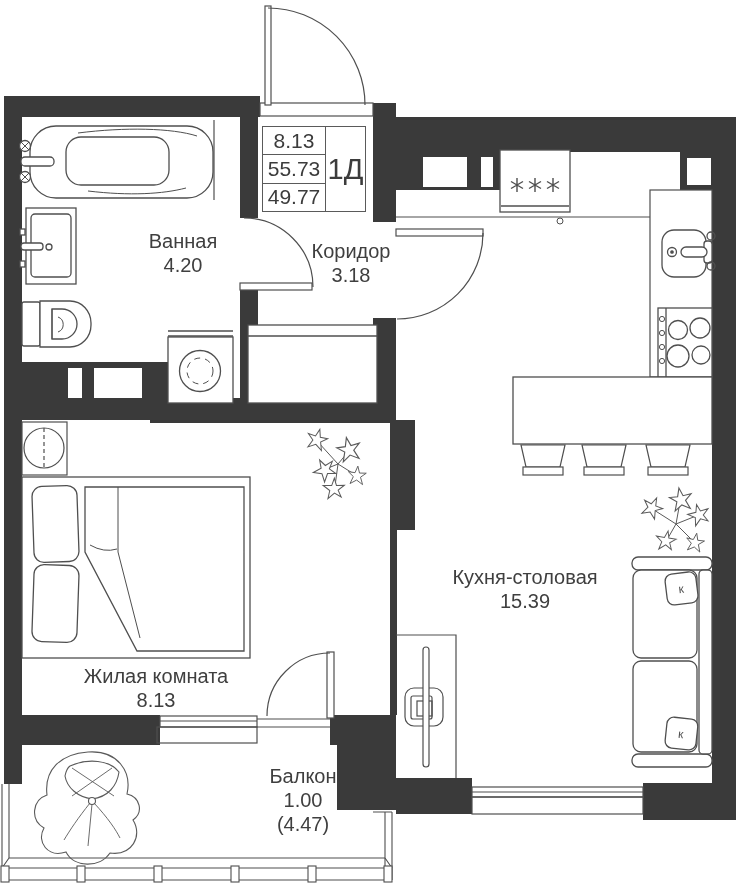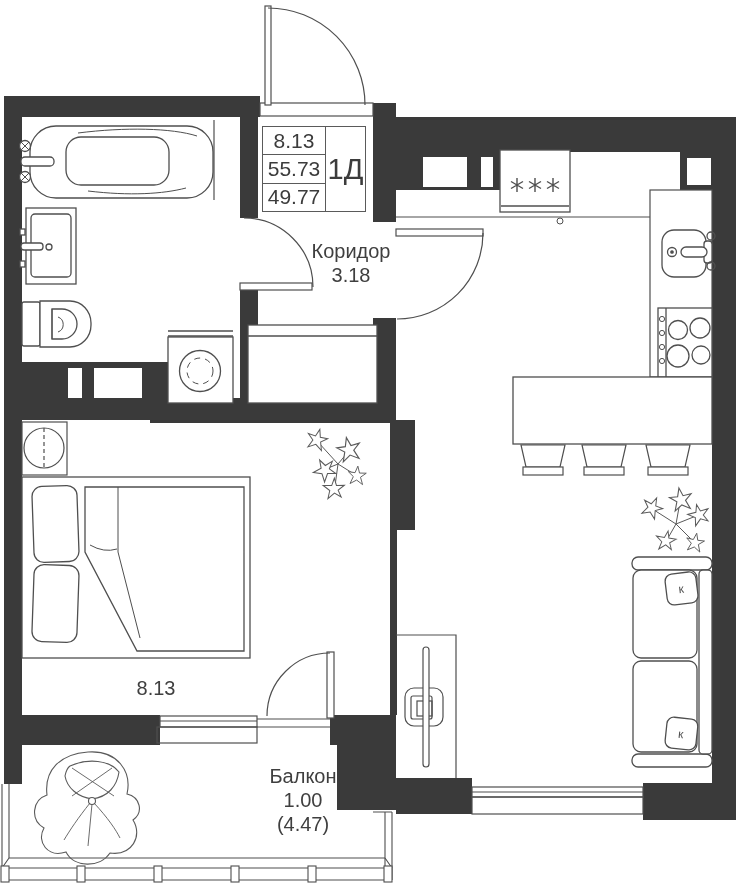--- a/index.html
+++ b/index.html
@@ -250,25 +250,34 @@
 
   <div id="title-block">
     <div class="tb-left">
       <div class="tb-row">8.13</div>
       <div class="tb-row">55.73</div>
       <div class="tb-row">49.77</div>
     </div>
     <div class="tb-right">1Д</div>
   </div>
 
+  <div class="room-label" style="left:183px;top:253px">
+    <div>Ванная</div>
+    <div>4.20</div>
+  </div>
   <div class="room-label" style="left:351px;top:263px">
     <div>Коридор</div>
     <div>3.18</div>
   </div>
+  <div class="room-label" style="left:525px;top:589px">
+    <div>Кухня-столовая</div>
+    <div>15.39</div>
+  </div>
   <div class="room-label" style="left:156px;top:688px">
+    <div>Жилая комната</div>
     <div>8.13</div>
   </div>
   <div class="room-label" style="left:303px;top:800px">
     <div>Балкон</div>
     <div>1.00</div>
     <div>(4.47)</div>
   </div>
 </div>
 
 </body></html>

